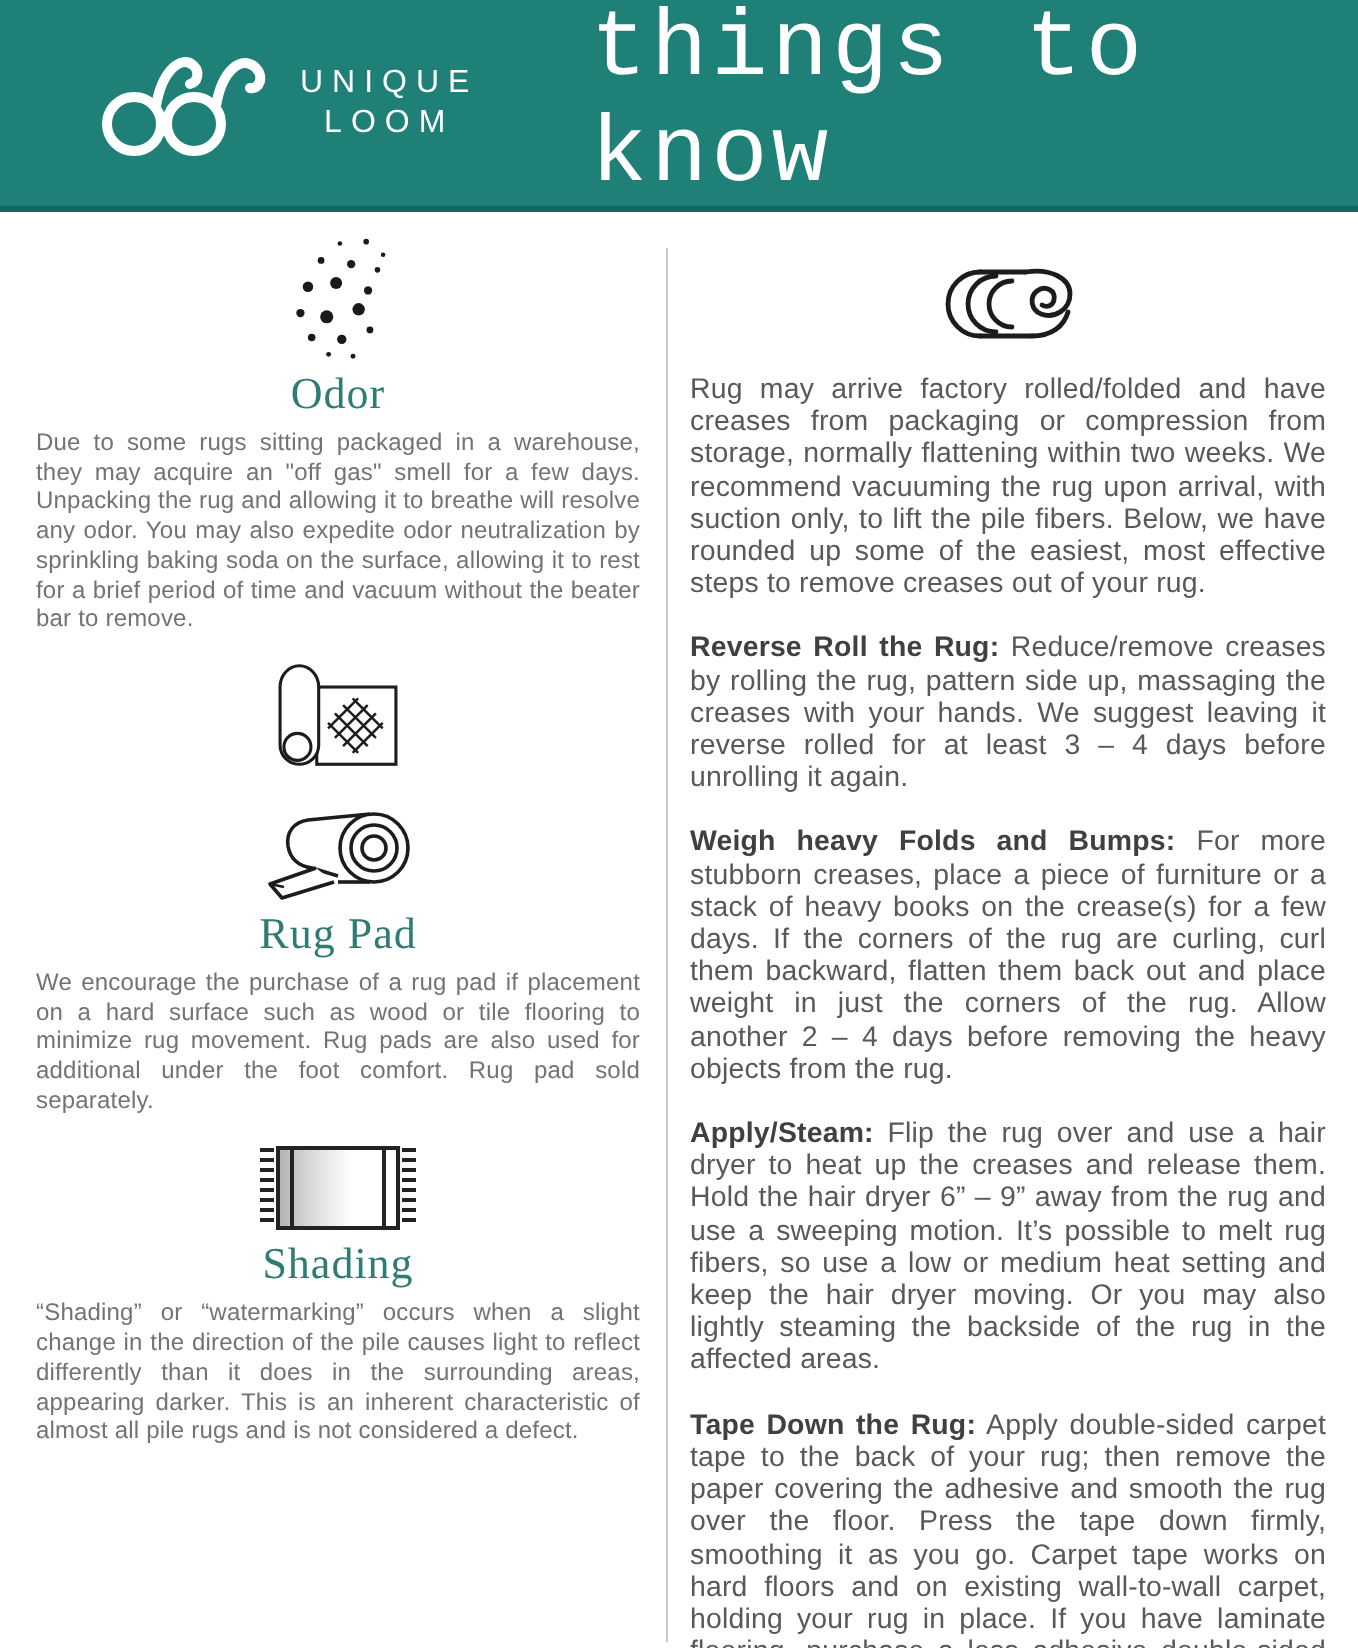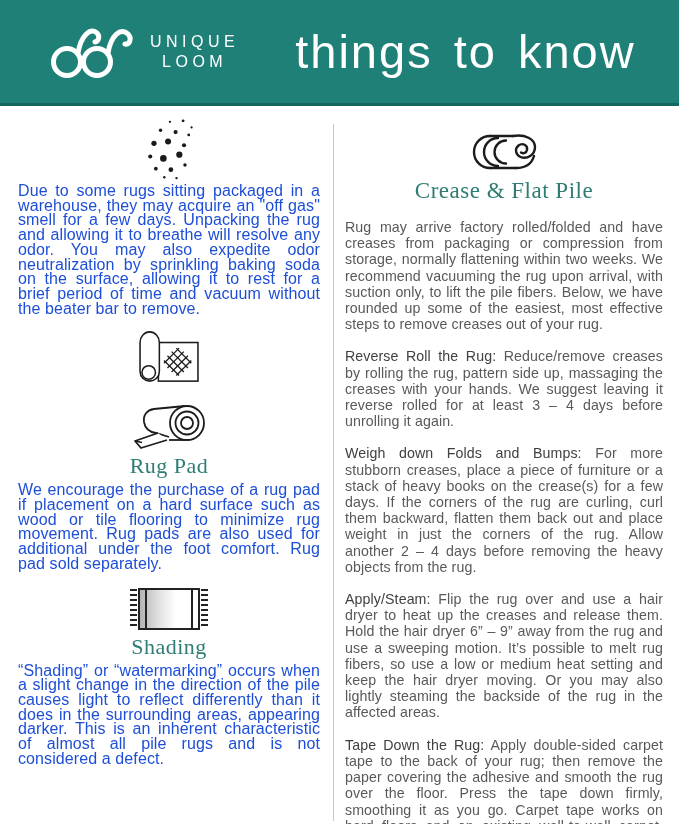--- a/index.html
+++ b/index.html
@@ -17,51 +17,51 @@
     height:106px; background:#1e8077; border-bottom:3px solid #14675f;
     display:flex; align-items:center;
   }
   .brand { display:flex; align-items:center; margin-left:44px; }
   .brand-logo { width:96px; height:64px; }
   .brand-name {
     color:#ffffff; font-size:16px; letter-spacing:4.5px; line-height:1.25;
     margin-left:10px; text-align:center; font-weight:400;
   }
   .header-title {
-    color:#ffffff; font-family:Liberation Sans, sans-serif; font-size:47px;
+    color:#ffffff; font-family:Liberation Mono, monospace; font-size:47px;
     margin-left:56px; letter-spacing:2px; word-spacing:6px; font-weight:500;
   }
 
   
   .content { display:flex; padding:10px 16px 0 18px; height:715px; }
   .col-left { width:302px; }
   .v-divider { width:1px; background:#c9c9c9; margin:8px 11px 0 13px; }
   .col-right { flex:1; }
 
   .section { text-align:center; }
   .icon-wrap { display:flex; justify-content:center; align-items:flex-end; }
   .sec-title {
     font-family:"Liberation Serif", serif; color:#2e7c73; font-size:22px;
     font-weight:500; margin-top:4px; letter-spacing:0.5px;
   }
   .sec-body {
-    text-align:justify; color:#1d4ed8; font-size:16px; line-height:14.7px;
+    text-align:justify; color:#737373; font-size:12px; line-height:14.7px;
     margin-top:4px; letter-spacing:0.1px;
   }
 
   .r-title {
     font-family:"Liberation Serif", serif; color:#2e7c73; font-size:23px;
     font-weight:500; margin-top:6px; letter-spacing:0.5px; text-align:center;
   }
   .r-body {
     text-align:justify; color:#58595b; font-size:14.2px; line-height:16.2px;
     margin-top:15px; letter-spacing:0.1px;
   }
   .step { text-align:justify; color:#58595b; font-size:14.2px; line-height:16.2px; margin-top:16px; letter-spacing:0.1px; }
-  .step b { color:#3f4041; font-weight:normal; }
+  .step b { color:#3f4041; font-weight:bold; }
 
   
   .sec-odor      { margin-top:2px; }
   .sec-threading { margin-top:13px; }
   .sec-rugpad    { margin-top:14px; }
   .sec-shading   { margin-top:16px; }
 
   
   .shading-icon { position:relative; width:62px; height:42px; margin:0 9px; }
   .shading-rug {
@@ -122,20 +122,21 @@
             <circle cx="8" cy="41" r="2.2"></circle>
               <circle cx="22" cy="43" r="3.5"></circle>
               <circle cx="39" cy="39" r="3.3"></circle>
             <circle cx="14" cy="54" r="2.0"></circle>
               <circle cx="30" cy="55" r="2.5"></circle>
               <circle cx="45" cy="50" r="1.8"></circle>
             <circle cx="23" cy="63" r="1.3"></circle>
               <circle cx="36" cy="64" r="1.3"></circle>
           </svg>
         </div>
+        <div class="sec-title">Odor</div>
         <div class="sec-body">Due to some rugs sitting packaged in a warehouse, they may acquire an "off gas" smell for a few days. Unpacking the rug and allowing it to breathe will resolve any odor. You may also expedite odor neutralization by sprinkling baking soda on the surface, allowing it to rest for a brief period of time and vacuum without the beater bar to remove.</div>
       </div>
 
       <div class="section sec-threading">
         <div class="icon-wrap">
           <svg width="76" height="56" viewBox="0 0 76 58" fill="none" stroke="#1c1c1c" stroke-width="1.6">
             <rect x="27" y="14" width="41" height="40" fill="#ffffff"></rect>
             <g stroke-width="1.3">
               <g transform="translate(47,34) rotate(45)">
                 <line x1="-11" y1="-9" x2="11" y2="-9"></line>
@@ -195,26 +196,25 @@
           <svg width="70" height="40" viewBox="0 0 70 40" fill="none" stroke="#1c1c1c" stroke-width="2.4" stroke-linecap="round">
             <path d="M 21,4 A 14.5 14.5 0 0 0 21,36"></path>
             <path d="M 29,6 A 12 12 0 0 0 29,34"></path>
             <path d="M 37,8.5 A 9.5 9.5 0 0 0 37,31.5"></path>
             <path d="M 21,4 L 44,4"></path>
             <path d="M 21,36 L 47,36"></path>
             <path d="M 44,4 C 56,2 66,7 66,15 C 66,23 58,27.5 51.5,25 C 46.5,23 45.5,16.5 49.5,13.5 C 53.5,10.5 59,13 58,18 C 57.4,20.8 54.5,22 52,20.5"></path>
             <path d="M 47,36 C 57,36 63,31 65,24"></path>
           </svg>
         </div>
-        <div class="r-title">Crease &amp; Flat Pile</div>
         <div class="r-body">Rug may arrive factory rolled/folded and have creases from packaging or compression from storage, normally flattening within two weeks. We recommend vacuuming the rug upon arrival, with suction only, to lift the pile fibers. Below, we have rounded up some of the easiest, most effective steps to remove creases out of your rug.</div>
 
         <p class="step"><b>Reverse Roll the Rug:</b> <span>Reduce/remove creases by rolling the rug, pattern side up, massaging the creases with your hands. We suggest leaving it reverse rolled for at least 3 – 4 days before unrolling it again.</span></p>
 
-        <p class="step"><b>Weigh down Folds and Bumps:</b> <span>For more stubborn creases, place a piece of furniture or a stack of heavy books on the crease(s) for a few days. If the corners of the rug are curling, curl them backward, flatten them back out and place weight in just the corners of the rug. Allow another 2 – 4 days before removing the heavy objects from the rug.</span></p>
+        <p class="step"><b>Weigh heavy Folds and Bumps:</b> <span>For more stubborn creases, place a piece of furniture or a stack of heavy books on the crease(s) for a few days. If the corners of the rug are curling, curl them backward, flatten them back out and place weight in just the corners of the rug. Allow another 2 – 4 days before removing the heavy objects from the rug.</span></p>
 
         <p class="step"><b>Apply/Steam:</b> <span>Flip the rug over and use a hair dryer to heat up the creases and release them. Hold the hair dryer 6” – 9” away from the rug and use a sweeping motion. It’s possible to melt rug fibers, so use a low or medium heat setting and keep the hair dryer moving. Or you may also lightly steaming the backside of the rug in the affected areas.</span></p>
 
         <p class="step"><b>Tape Down the Rug:</b> <span>Apply double-sided carpet tape to the back of your rug; then remove the paper covering the adhesive and smooth the rug over the floor. Press the tape down firmly, smoothing it as you go. Carpet tape works on hard floors and on existing wall-to-wall carpet, holding your rug in place. If you have laminate flooring, purchase a less adhesive double-sided tape to prevent the laminate from buckling or otherwise being damaged.</span></p>
       </div>
 
     </div>
   </div>
 </div>
 

